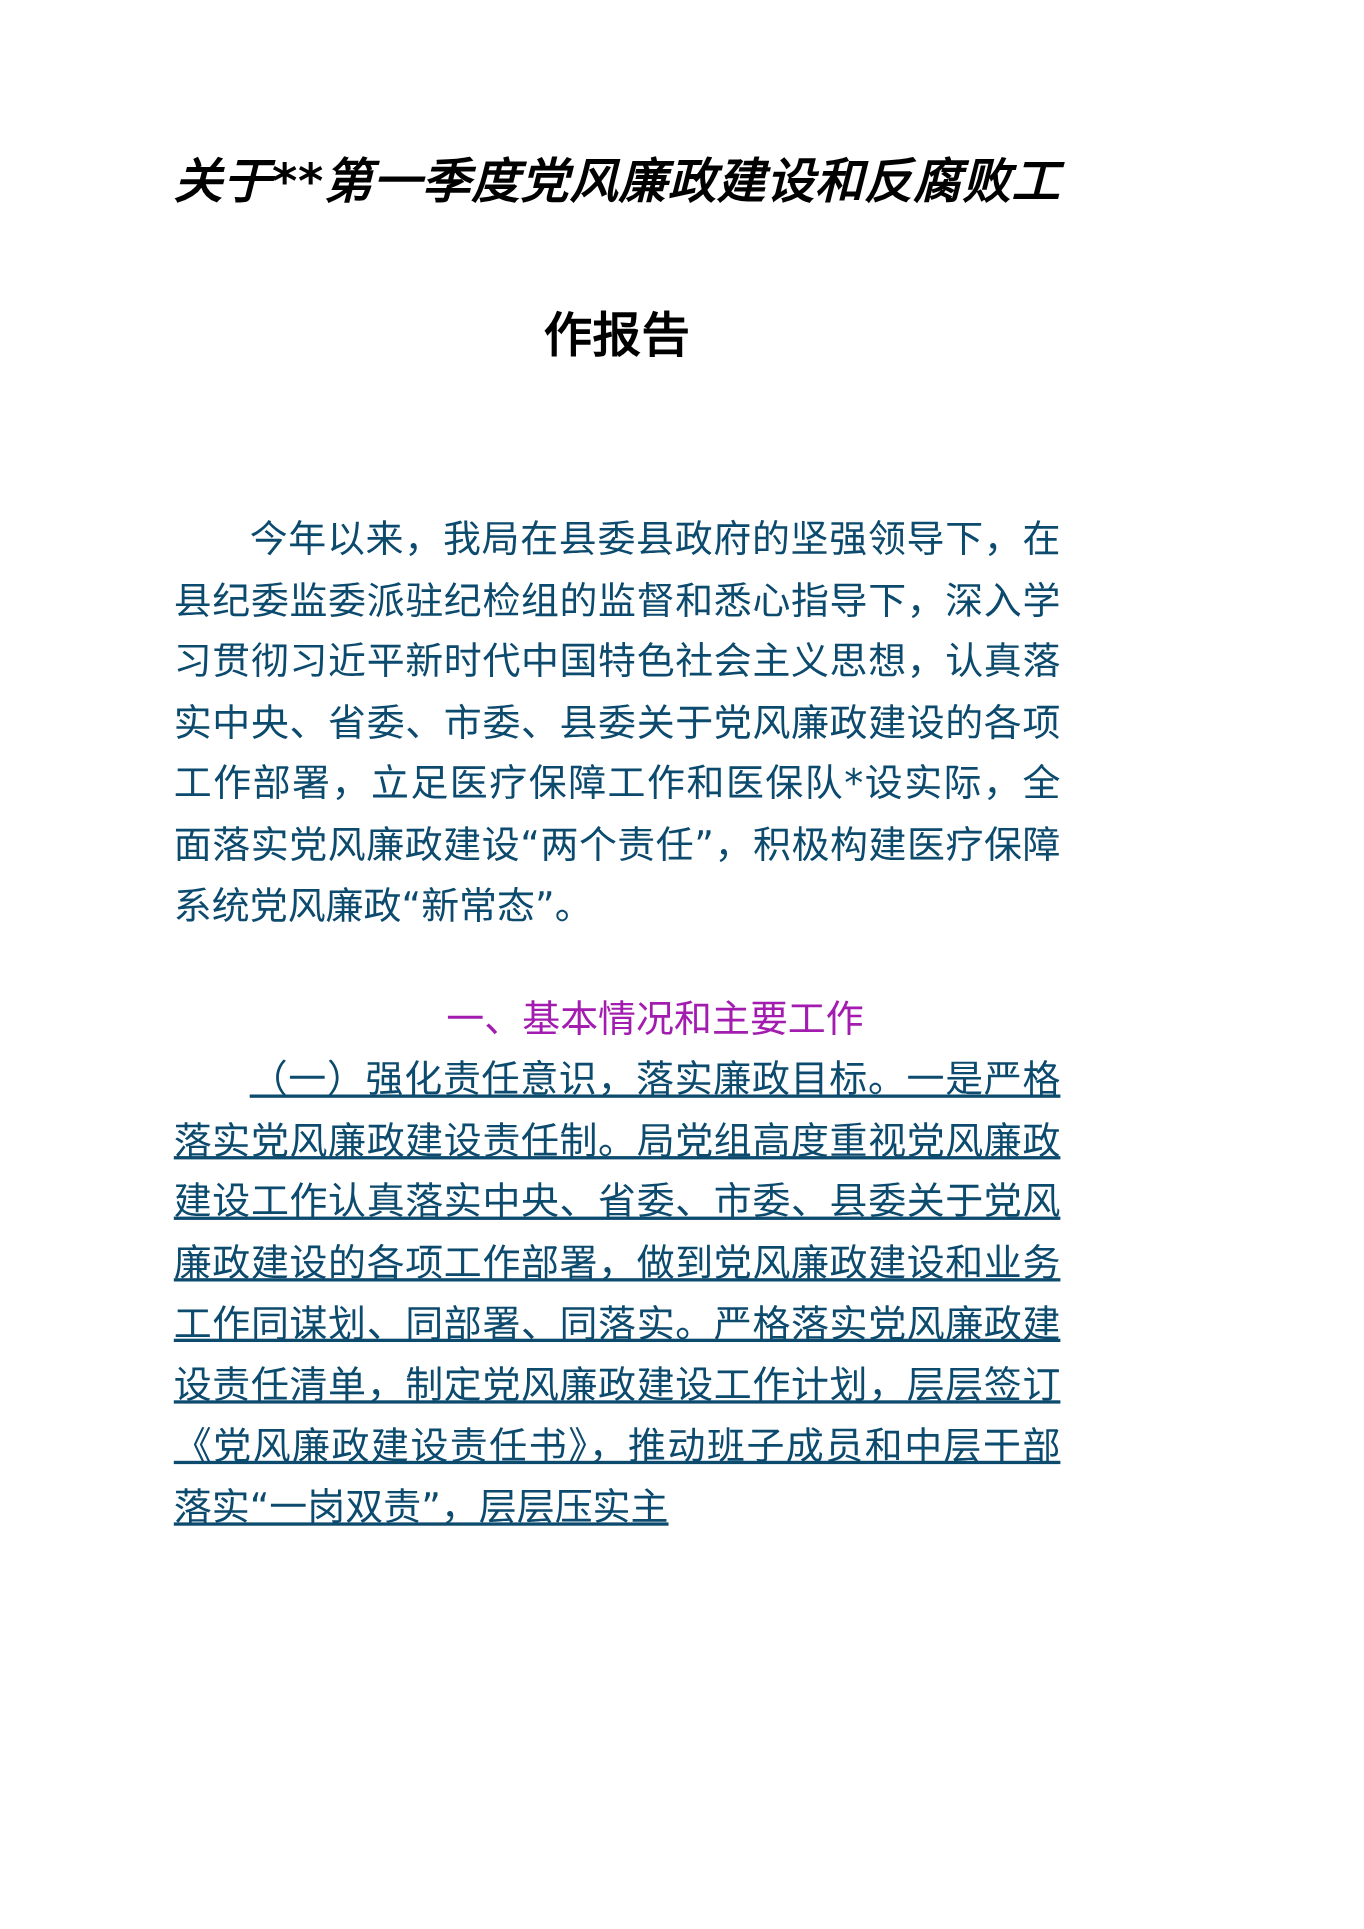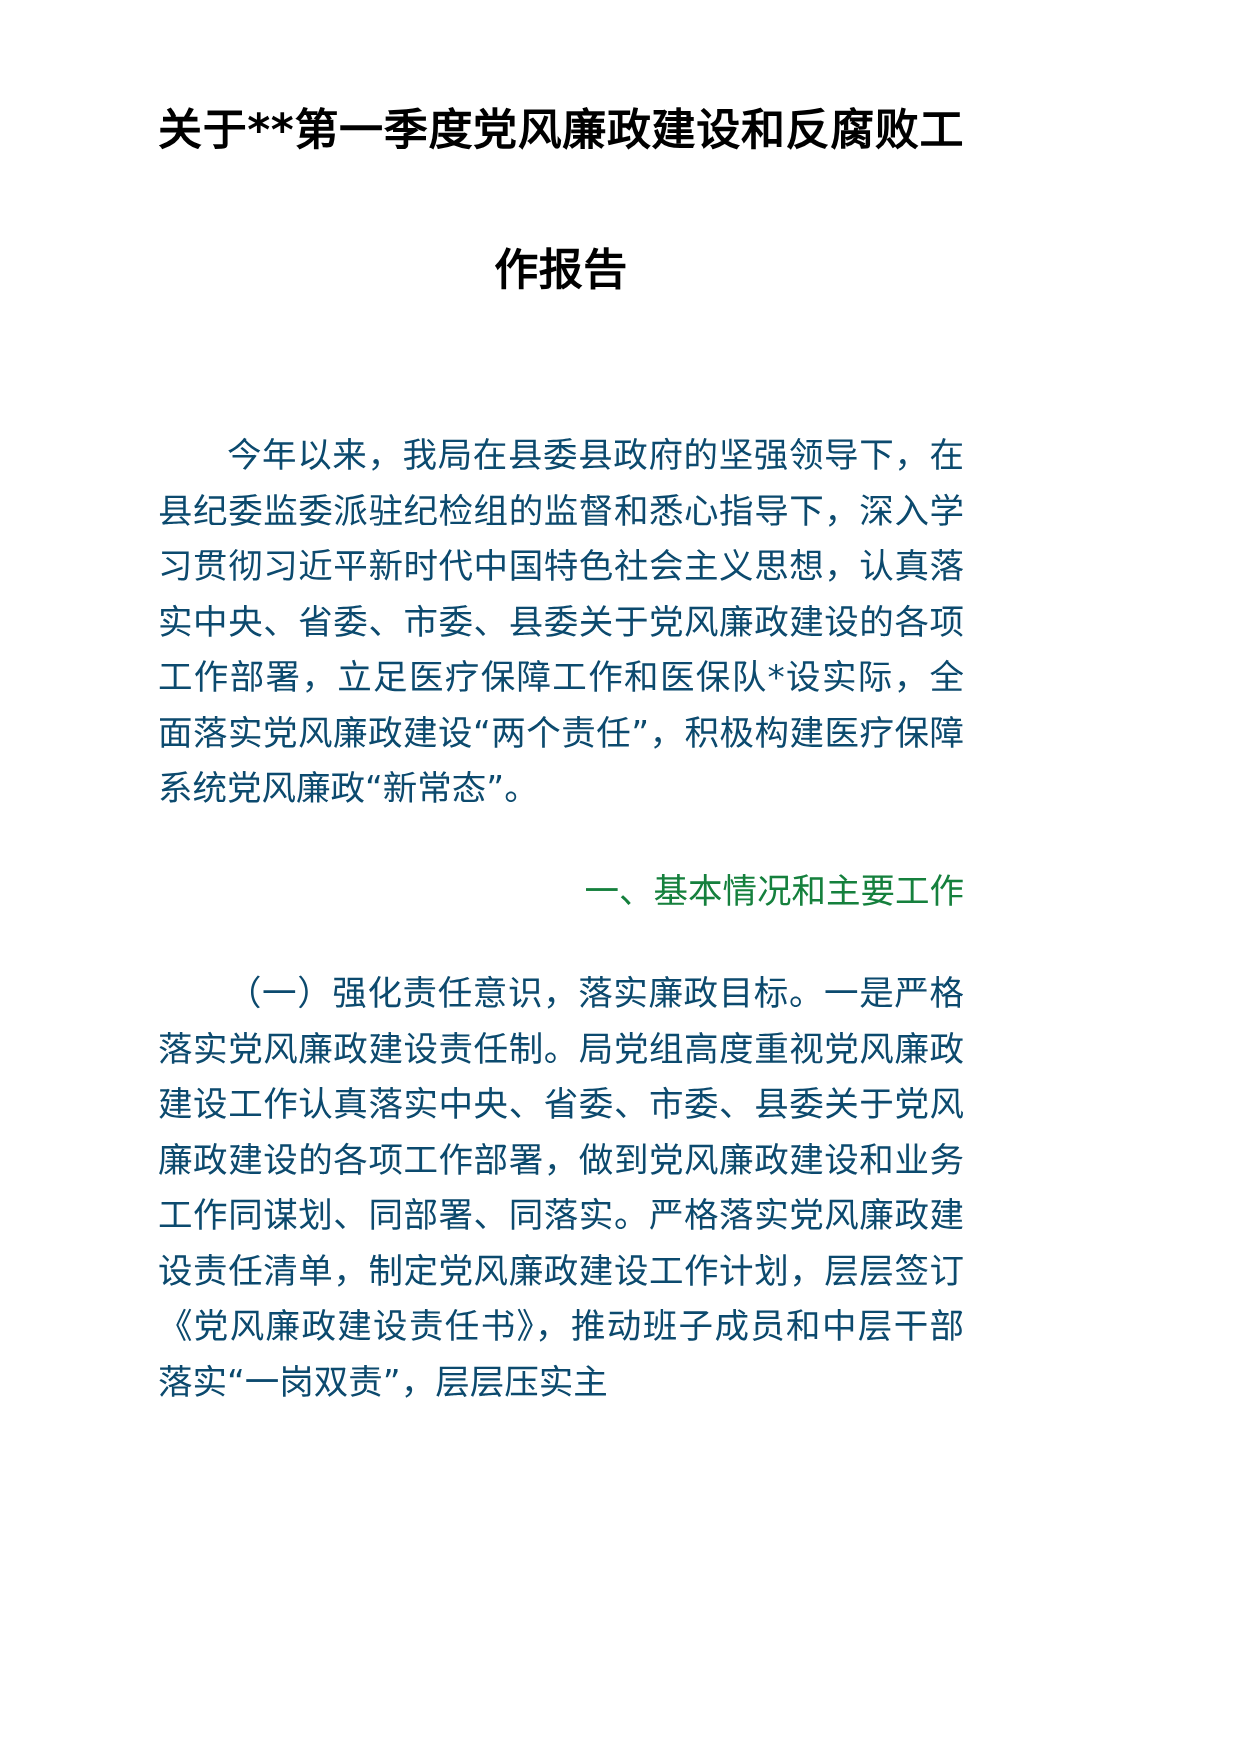--- a/index.html
+++ b/index.html
@@ -42,21 +42,22 @@
     text-align: justify;
     text-align-last: justify;
     word-break: break-all;
     color: #000;
   }
   .title-line-1 {
     display: block;
     text-align: justify;
     text-align-last: justify;
     white-space: normal;
-    padding-top: 60px;
+    padding-top: 96px;
+    font-style: italic;
   }
   .title-line-2 {
     display: block;
     text-align: center;
     text-align-last: center;
   }
 
   
   .body-block {
     margin-top: 88px;
@@ -73,30 +74,30 @@
     letter-spacing: 0px;
     color: #0c4a6e;
     font-weight: 400;
   }
   p.heading {
     margin: 0;
     padding: 0;
     font-size: 34.5px;
     line-height: 55.5px;
     text-indent: 69px;
-    text-align: right;
+    text-align: center;
     word-break: break-all;
-    color: #15803d;
+    color: #a21caf;
     font-weight: 400;
   }
   p.heading {
     margin-top: 47px;
   }
   p.heading + p.para {
-    margin-top: 47px;
+    text-decoration: underline;
   }
 </style>
 </head>
 <body>
 
 <div class="page">
 
   <div class="content">
 
     <h1 class="doc-title">

